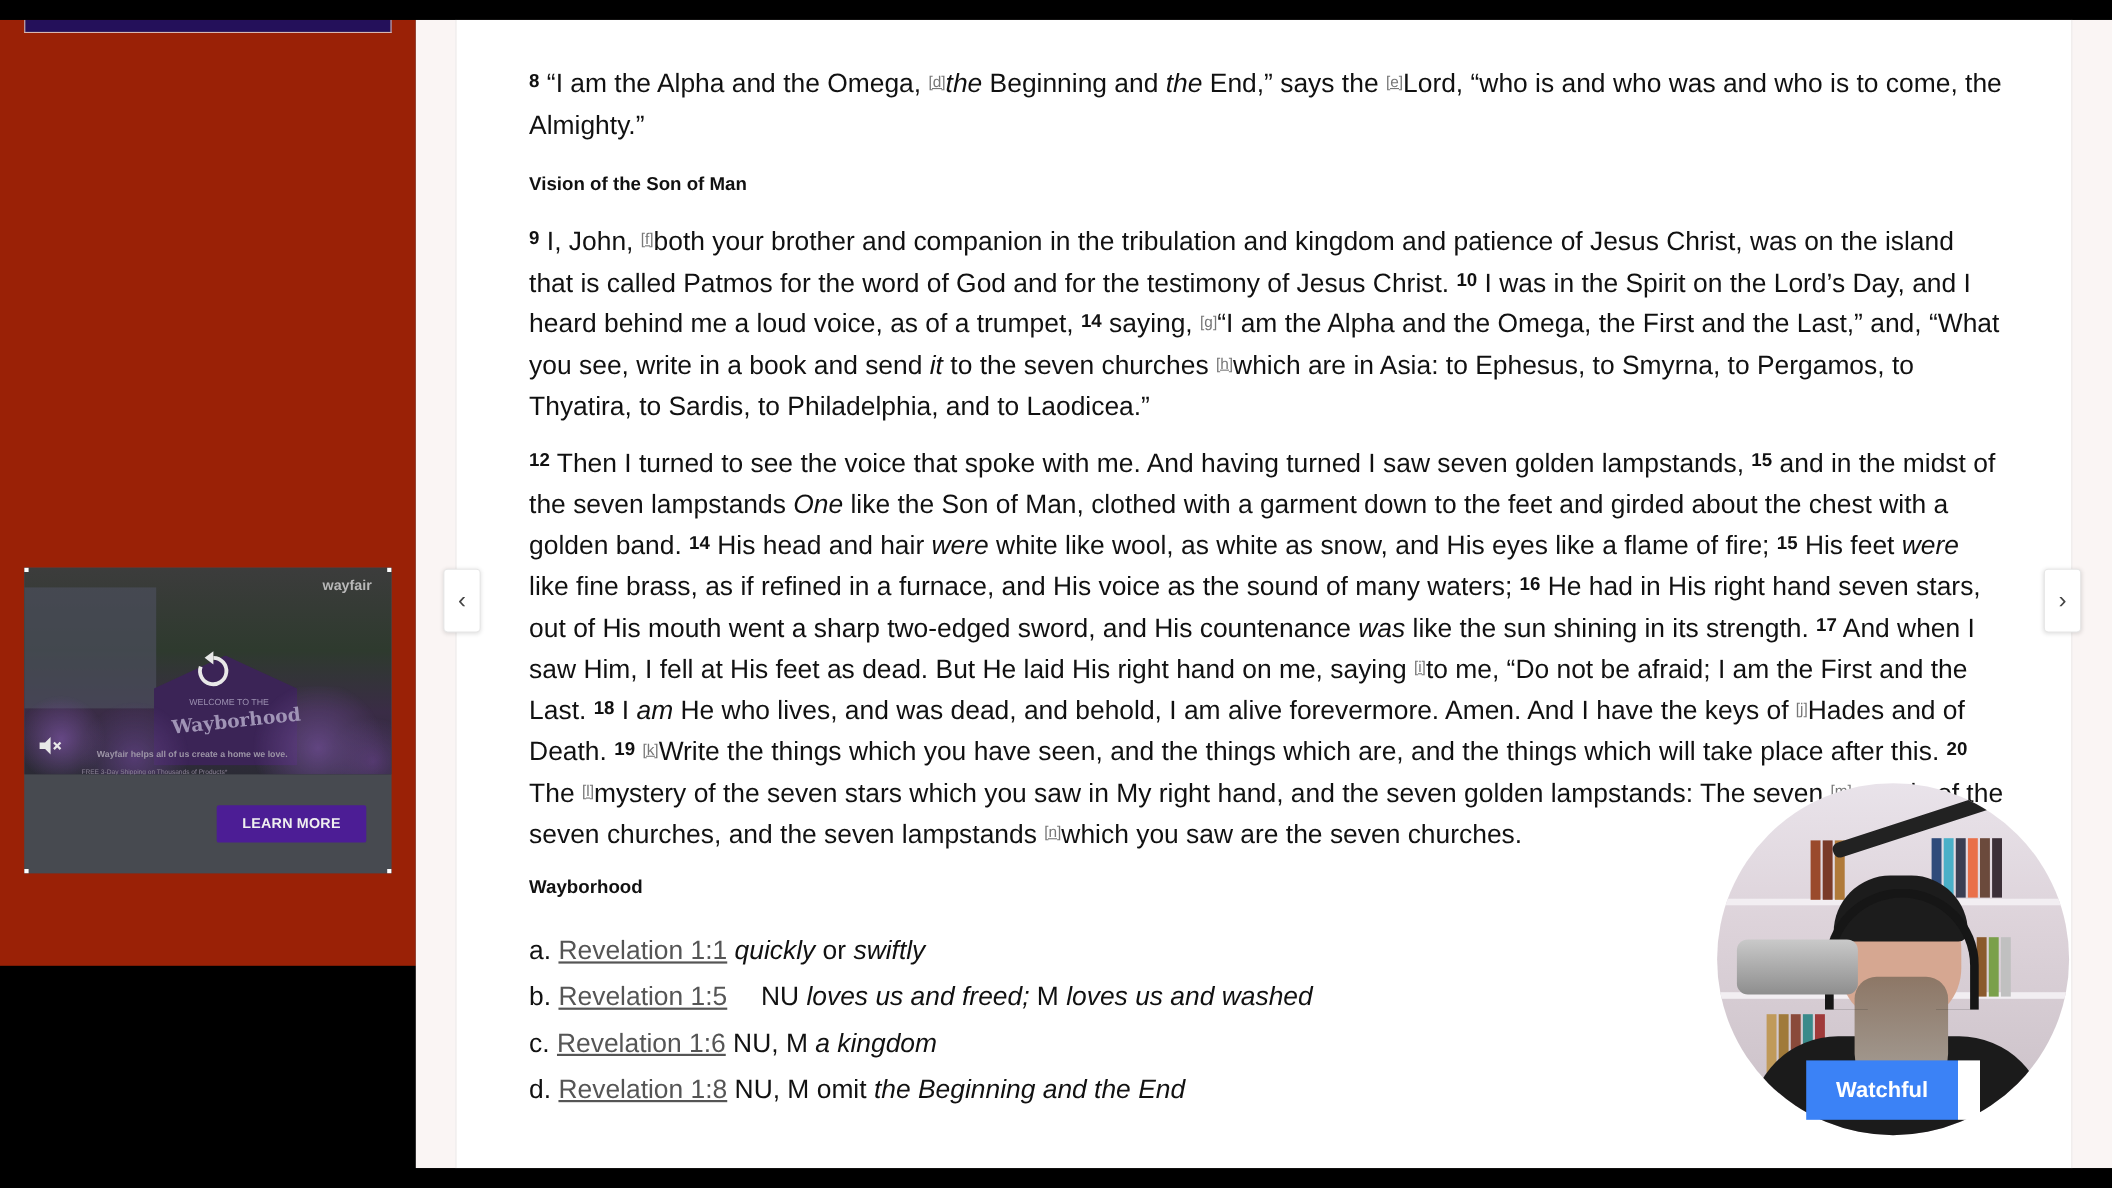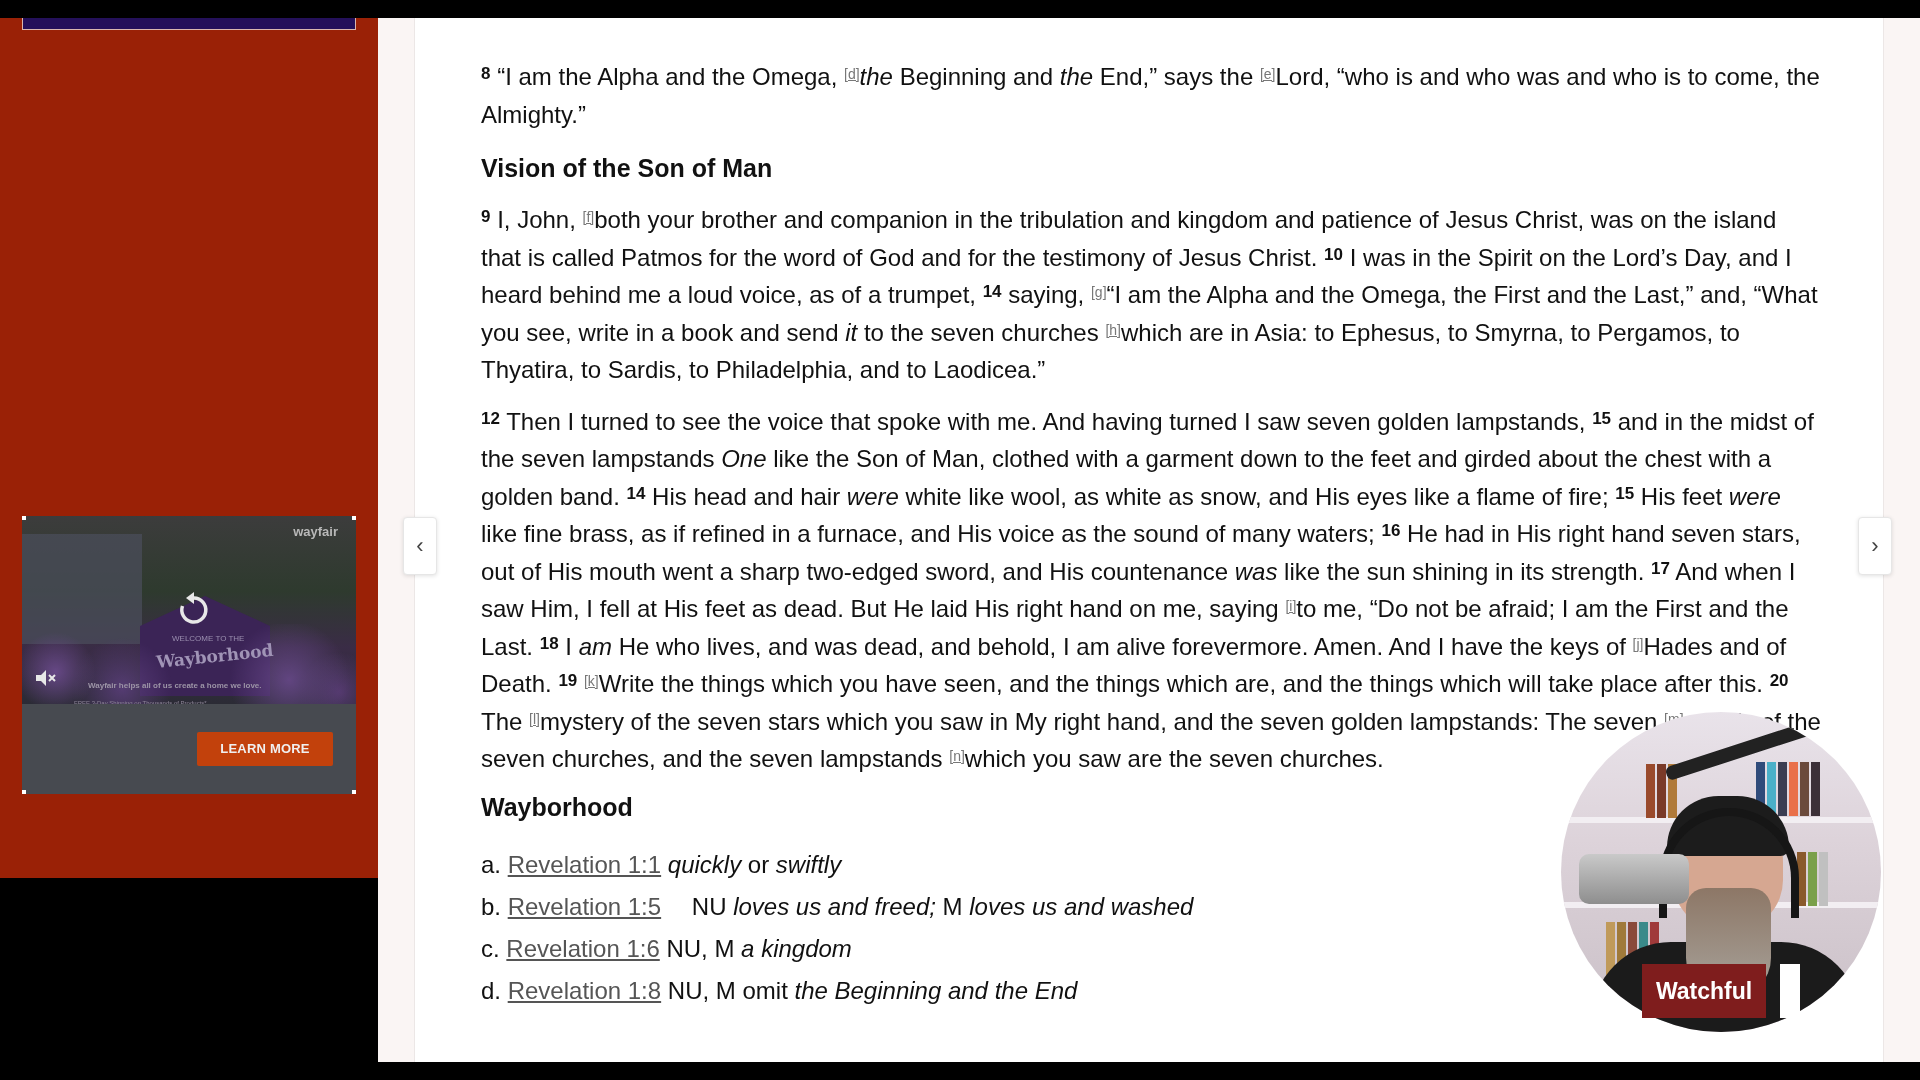--- a/index.html
+++ b/index.html
@@ -24,31 +24,31 @@
   .ad-video .sign { position: absolute; left: 118px; top: 80px; width: 130px; height: 100px; background: #3b2456;
     clip-path: polygon(0 30%, 50% 0, 100% 30%, 100% 100%, 0 100%); }
   .ad-brand { position: absolute; right: 18px; top: 8px; color: #b8b8b8; font-size: 13px; font-weight: bold; }
   .ad-sign-sub { position: absolute; left: 150px; top: 118px; color: #9b8fb0; font-size: 8px; }
   .ad-sign-title { position: absolute; left: 134px; top: 130px; color: #a094b6; font-family: "DejaVu Serif", serif; font-size: 17px; font-weight: bold; transform: rotate(-6deg); }
   .ad-tagline { position: absolute; left: 66px; top: 165px; color: #9c94a6; font-size: 8px; font-weight: bold; }
   .ad-shipping { position: absolute; left: 52px; top: 184px; color: #8c8496; font-size: 6px; }
   .ad-replay { position: absolute; left: 152px; top: 74px; width: 40px; height: 40px; color: #e8e8e8; }
   .ad-mute { position: absolute; left: 12px; top: 152px; width: 24px; height: 20px; color: #e8e8e8; }
   .ad-footer { position: relative; height: 90px; }
-  .learn-more { position: absolute; left: 175px; top: 28px; width: 136px; height: 34px; background: #c2410c;
+  .learn-more { position: absolute; left: 175px; top: 28px; width: 136px; height: 34px; background: #4c1d95;
     color: #f0f0f0; font-size: 13px; font-weight: bold; text-align: center; line-height: 34px; letter-spacing: 0.2px; border-radius: 2px; }
   .corner { position: absolute; width: 4px; height: 4px; background: #fff; }
 
   .page-gutter { position: absolute; left: 378px; top: 18px; width: 1542px; height: 1044px; background: #faf5f4; }
   .content-card { position: absolute; left: 414px; top: 18px; width: 1470px; height: 1044px; background: #ffffff;
     border-left: 1px solid #ece7e6; border-right: 1px solid #ece7e6; }
 
   .reader { position: absolute; left: 481px; top: 0; width: 1340px; color: #111; font-size: 24px; line-height: 37.5px; }
   .reader p { margin-bottom: 14px; }
-  .reader h3 { font-size: 25px; font-weight: bold; margin: 20px 0 18px; line-height: 30px; }
+  .reader h3 { font-size: 17px; font-weight: bold; margin: 20px 0 18px; line-height: 30px; }
   .vnum { font-weight: bold; font-size: 17px; vertical-align: top; position: relative; top: -3px; }
   .fnref { font-size: 14px; color: #777; text-decoration: underline; vertical-align: top; position: relative; top: -2px; }
   .it { font-style: italic; }
   .clip-line { display: block; height: 18px; overflow: hidden; position: relative; }
   .clip-line span { position: relative; top: -20px; }
 
   .footnotes h3 { margin-top: 6px; margin-bottom: 22px; }
   .footnotes ol { list-style: none; }
   .footnotes li { line-height: 42px; }
   .fn-link { color: #555; text-decoration: underline; }
@@ -63,22 +63,22 @@
   .shelf { position: absolute; left: 0; width: 320px; height: 6px; background: #f2eef2; }
   .books { position: absolute; height: 54px; display: flex; gap: 2px; }
   .books span { display: block; width: 9px; height: 100%; }
   .mic-arm { position: absolute; left: 100px; top: 20px; width: 230px; height: 14px; background: #222; transform: rotate(-18deg); border-radius: 6px; }
   .mic { position: absolute; left: 18px; top: 142px; width: 110px; height: 50px; background: linear-gradient(180deg,#c9c9c9,#8e8e8e); border-radius: 10px; }
   .person-head { position: absolute; left: 112px; top: 96px; width: 110px; height: 120px; background: #d6a791; border-radius: 45% 45% 40% 40%; }
   .beanie { position: absolute; left: 106px; top: 84px; width: 122px; height: 60px; background: #1c1c1c; border-radius: 60px 60px 10px 10px; }
   .beard { position: absolute; left: 125px; top: 176px; width: 85px; height: 110px; background: linear-gradient(180deg,#8d7766,#a8a39c); border-radius: 20px 20px 40px 40px; }
   .shirt { position: absolute; left: 30px; top: 230px; width: 270px; height: 120px; background: #1b1b1b; border-radius: 80px 80px 0 0; }
   .headphone { position: absolute; left: 98px; top: 96px; width: 140px; height: 110px; border: 8px solid #161616; border-bottom: none; border-radius: 70px 70px 0 0; }
-  .name-tag { position: absolute; left: 1642px; top: 964px; width: 124px; height: 54px; background: #7f1d1d; color: #fff;
-    font-size: 23px; font-weight: bold; text-align: center; line-height: 54px; }
+  .name-tag { position: absolute; left: 1642px; top: 964px; width: 138px; height: 54px; background: #3b82f6; color: #fff;
+    font-size: 20px; font-weight: bold; text-align: center; line-height: 54px; }
   .name-tag-white { position: absolute; left: 1780px; top: 964px; width: 20px; height: 54px; background: #fff; }
 </style>
 </head>
 <body>
 
 <div class="top-bar"></div>
 
 <div class="left-rail">
   <div class="promo-banner"></div>
 

